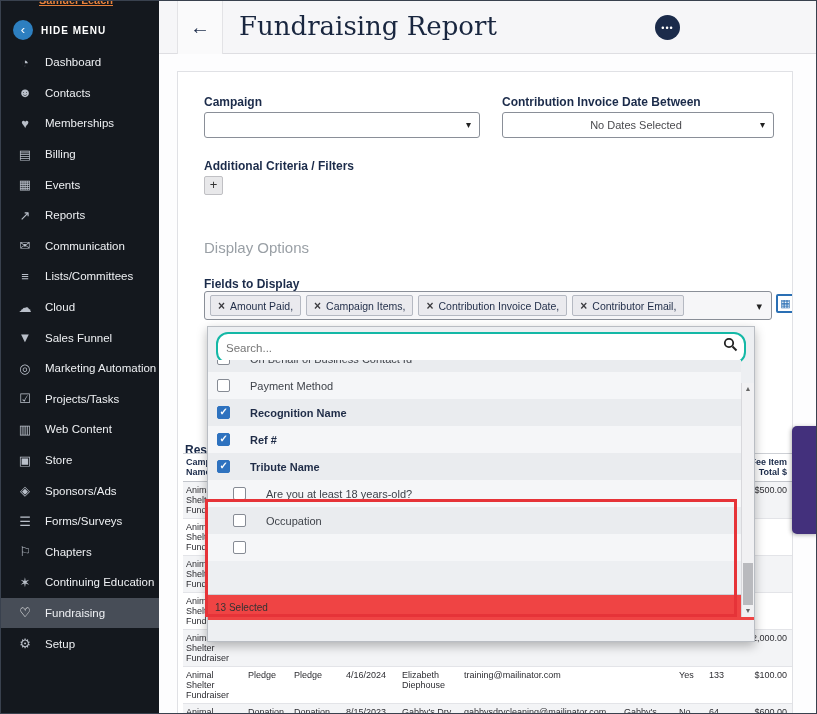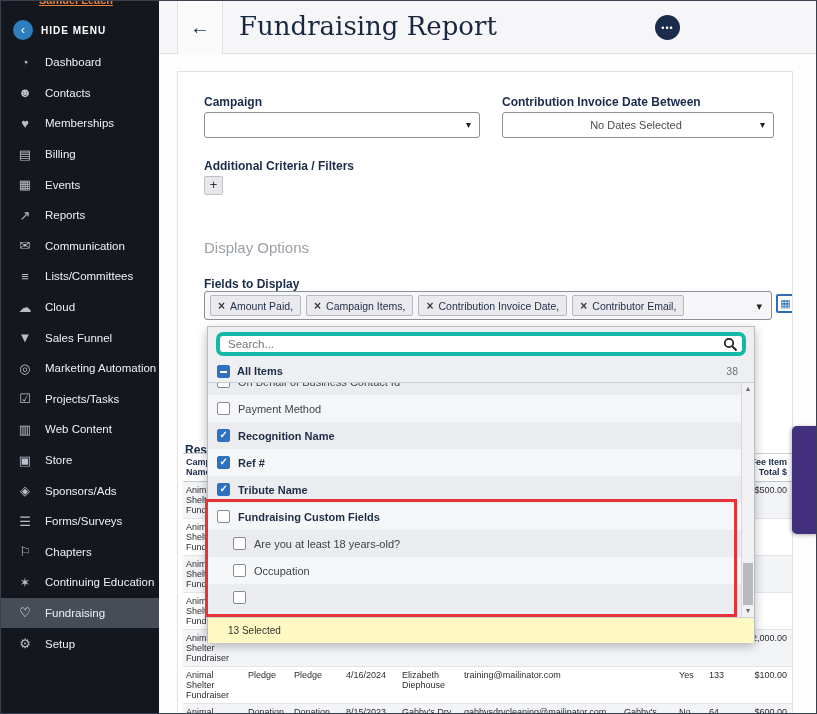--- a/index.html
+++ b/index.html
@@ -52,44 +52,44 @@
   .tr { display:grid; grid-template-columns:62px 46px 52px 56px 62px 160px 55px 30px 30px 56px; min-height:33px; border-bottom:1px solid #e3e4e8; }
   .tr.th-row { min-height:28px; border-bottom:1px solid #c3c6cc; background:#fff; }
   .results-table .tr:nth-child(even) { background:#f3f4f6; }
   .td { font-size:9px; line-height:10px; color:#2e2e33; padding:3px 3px; overflow:hidden; word-wrap:break-word; }
   .th-row .td { font-weight:bold; color:#1b2b4a; }
   .td:last-child { text-align:right; padding-right:5px; }
 
   
   .dropdown { position:absolute; left:29px; top:254px; width:548px; height:316px; background:#edeff2; border:1px solid #b9bdc3; box-shadow:0 4px 10px rgba(0,0,0,0.28); z-index:5; }
   .search-wrap { position:relative; height:33px; padding:5px 8px 0 8px; }
-  .search-input { width:100%; height:24px; border:4px solid #14b8a6; border-radius:7px; padding:0 26px 0 8px; font-size:11.5px; color:#333; font-family:"Liberation Sans", sans-serif; background:#fff; }
+  .search-input { width:100%; height:32px; border:2px solid #14b8a6; border-radius:12px; padding:0 26px 0 8px; font-size:11.5px; color:#333; font-family:"Liberation Sans", sans-serif; background:#fff; }
   .search-icon { position:absolute; right:16px; top:10px; width:15px; height:15px; }
   .all-items-row { height:23px; display:flex; align-items:center; padding:0 16px 0 9px; border-bottom:1px solid #c9cdd3; }
   .all-items-label { margin-left:7px; font-size:11px; font-weight:bold; color:#1b2b4a; flex:1; }
   .all-items-count { font-size:10.5px; color:#6e7277; }
   .dd-list { height:234px; overflow:hidden; position:relative; }
   .dd-rows { margin-right:13px; }
-  .dd-row { height:27px; display:flex; align-items:center; padding-left:9px; gap:8px; cursor:pointer; }
+  .dd-row { height:27px; display:flex; align-items:center; padding-left:9px; gap:20px; cursor:pointer; }
   .dd-rows .dd-row:nth-child(odd) { background:#eaecef; }
   .dd-rows .dd-row:nth-child(even) { background:#f5f6f8; }
   .dd-row.clipped { margin-top:-15px; }
   .dd-row.indent { padding-left:25px;align-items:center; }
   .dd-label { font-size:11px; color:#3f434a; }
   .dd-row.bold .dd-label { font-weight:bold; color:#1f2c47; }
   .cb { width:13px; height:13px; flex:none; border:1px solid #868b94; background:#fff; border-radius:2px; position:relative; cursor:pointer; }
   .cb.checked { background:#2e72bf; border-color:#2e72bf; }
   .cb.checked::after { content:"✓"; position:absolute; left:1.5px; top:-1.5px; color:#fff; font-size:10px; font-weight:bold; }
   .cb.indeterminate { background:#2e72bf; border-color:#2e72bf; }
   .cb.indeterminate::after { content:""; position:absolute; left:2px; right:2px; top:5px; height:2px; background:#fff; }
   .dd-scroll { position:absolute; right:0; top:56px; width:13px; height:234px; background:#f1f1f3; border-left:1px solid #d8d8dc; }
   .sc-up, .sc-down { position:absolute; left:0; right:0; height:12px; font-size:7px; color:#666; text-align:center; line-height:12px; cursor:pointer; }
   .sc-up { top:0; } .sc-down { bottom:0; }
   .sc-thumb { position:absolute; left:1px; right:1px; top:180px; height:42px; background:#b9babe; cursor:grab; }
-  .dd-footer { height:26px; border-top:1px solid #ccd0d6; background:#fef9c3; font-size:10px; color:#333; line-height:25px; padding-left:20px; }
+  .dd-footer { height:26px; border-top:1px solid #ccd0d6; background:#ef4444; font-size:10px; color:#333; line-height:25px; padding-left:7px; }
 
   
   .red-box { position:absolute; left:27px; top:427px; width:532px; height:118px; border:3px solid #e63338; z-index:10; pointer-events:none; }
 
   
   .purple-tab { position:absolute; left:791px; top:425px; width:26px; height:108px; background:#43307c; border-radius:5px 0 0 5px; box-shadow:-1px 1px 4px rgba(0,0,0,0.3); z-index:6; cursor:pointer; }
 </style>
 </head>
 <body>
 
@@ -335,25 +335,20 @@
     </div>
 
     <div class="dropdown">
       <div class="search-wrap">
         <input class="search-input" type="text" placeholder="Search..." style="">
         <svg class="search-icon" viewBox="0 0 15 15">
             <circle cx="6" cy="6" r="4.2" fill="none" stroke="#222" stroke-width="1.8"></circle>
             <line x1="9.5" y1="9.5" x2="13.5" y2="13.5" stroke="#222" stroke-width="2"></line>
           </svg>
       </div>
-      <div class="all-items-row">
-        <span class="cb indeterminate"></span>
-        <span class="all-items-label">All Items</span>
-        <span class="all-items-count">38</span>
-      </div>
       <div class="dd-list">
         <div class="dd-rows">
           <div class="dd-row clipped">
               <span class="cb"></span>
               <span class="dd-label">On Behalf of Business Contact Id</span>
             </div>
           <div class="dd-row">
               <span class="cb"></span>
               <span class="dd-label">Payment Method</span>
             </div>
@@ -361,24 +356,20 @@
               <span class="cb checked"></span>
               <span class="dd-label">Recognition Name</span>
             </div>
           <div class="dd-row bold">
               <span class="cb checked"></span>
               <span class="dd-label">Ref #</span>
             </div>
           <div class="dd-row bold">
               <span class="cb checked"></span>
               <span class="dd-label">Tribute Name</span>
-            </div>
-          <div class="dd-row bold">
-              <span class="cb"></span>
-              <span class="dd-label">Fundraising Custom Fields</span>
             </div>
           <div class="dd-row indent">
               <span class="cb"></span>
               <span class="dd-label">Are you at least 18 years-old?</span>
             </div>
           <div class="dd-row indent">
               <span class="cb"></span>
               <span class="dd-label">Occupation</span>
             </div>
           <div class="dd-row indent">

